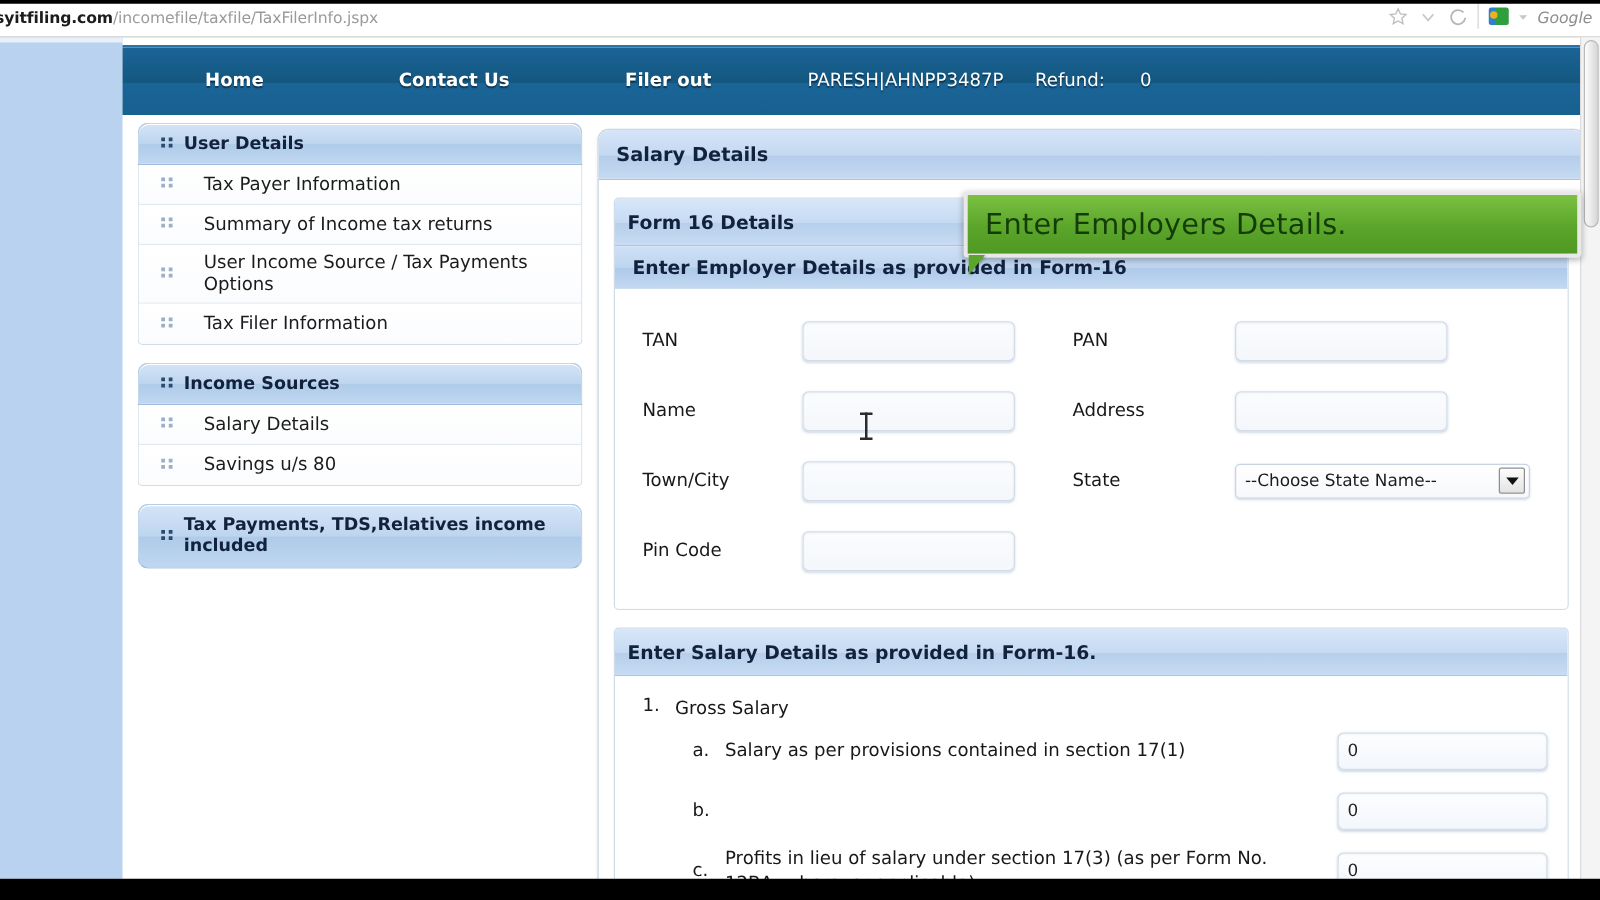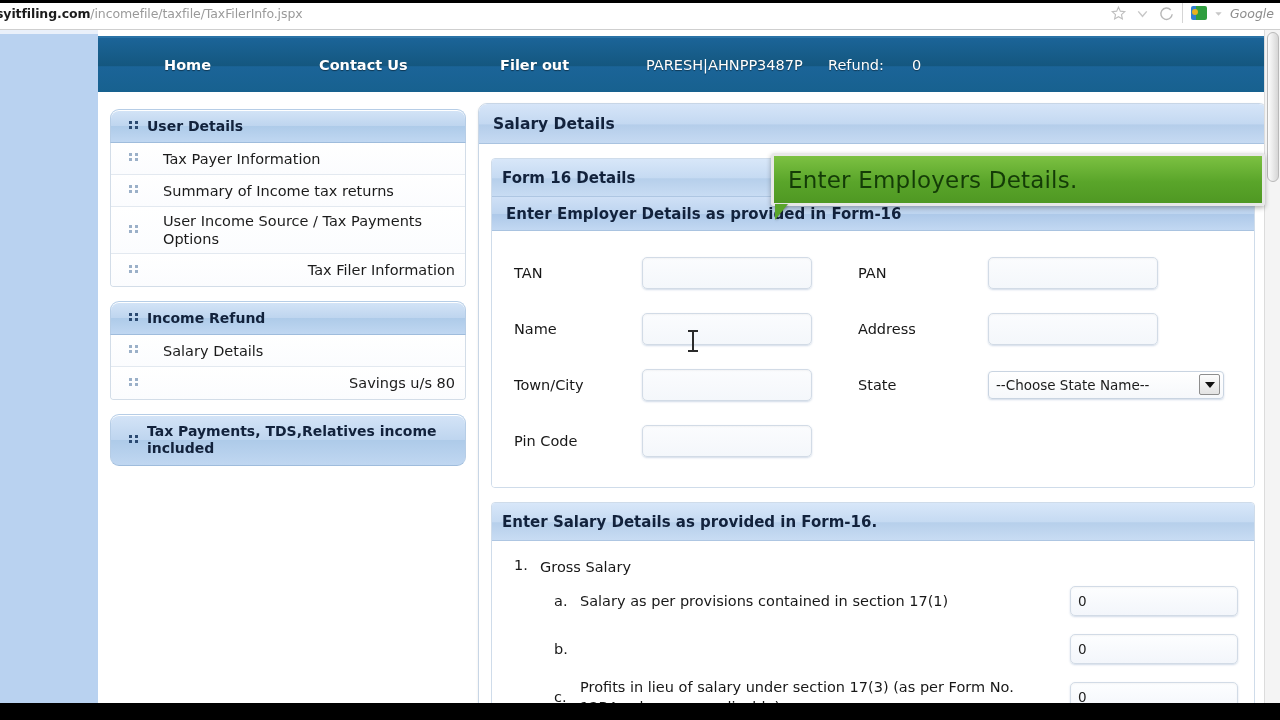--- a/index.html
+++ b/index.html
@@ -111,21 +111,21 @@
   .nav-home    { position: absolute; left: 66px;  }
   .nav-contact { position: absolute; left: 221px; }
   .nav-signout { position: absolute; left: 402px; }
   .nav-user    { position: absolute; left: 521px; font-weight: normal; font-size: 14.5px; margin-left: 27px; }
   .nav-refund-label { position: absolute; left: 730px; font-weight: normal; font-size: 14.5px; }
   .nav-refund-val   { position: absolute; left: 814px; font-weight: normal; font-size: 14.5px; }
 
   
   .sidebar {
     position: absolute;
-    left: 110px; top: 109px;
+    left: 110px; top: 98px;
     width: 356px;
   }
   .panel {
     margin-bottom: 14px;
     border-radius: 9px 9px 4px 4px;
   }
   .panel-head {
     position: relative;
     height: 34px;
     border-radius: 9px 9px 0 0;
@@ -171,21 +171,21 @@
   .side-item {
     position: relative;
     min-height: 32px;
     display: flex;
     align-items: center;
     border-bottom: 1px solid #e3e9f0;
     background: linear-gradient(180deg, #ffffff 0%, #fbfcfe 100%);
     padding: 5px 10px 5px 52px;
     cursor: pointer;
   }
-  .side-item:last-child { border-bottom: none; justify-content: flex-end; }
+  .side-item:last-child { border-bottom: none; }
   .side-item-label {
     font-size: 14.5px;
     color: #1b1b1b;
     line-height: 18px;
   }
 
   
   .content {
     position: absolute;
     left: 478px; top: 103px;
@@ -482,21 +482,21 @@
     </div>
 
     <div class="panel">
       <div class="panel-head">
         <span class="dots">
             <i></i>
             <i></i>
             <i></i>
             <i></i>
           </span>
-        <span class="panel-head-title">Income Refund</span>
+        <span class="panel-head-title">Income Sources</span>
       </div>
       <div class="panel-body">
         <div class="side-item">
           <span class="dots light">
               <i></i>
               <i></i>
               <i></i>
               <i></i>
             </span>
           <span class="side-item-label">Salary Details</span>

